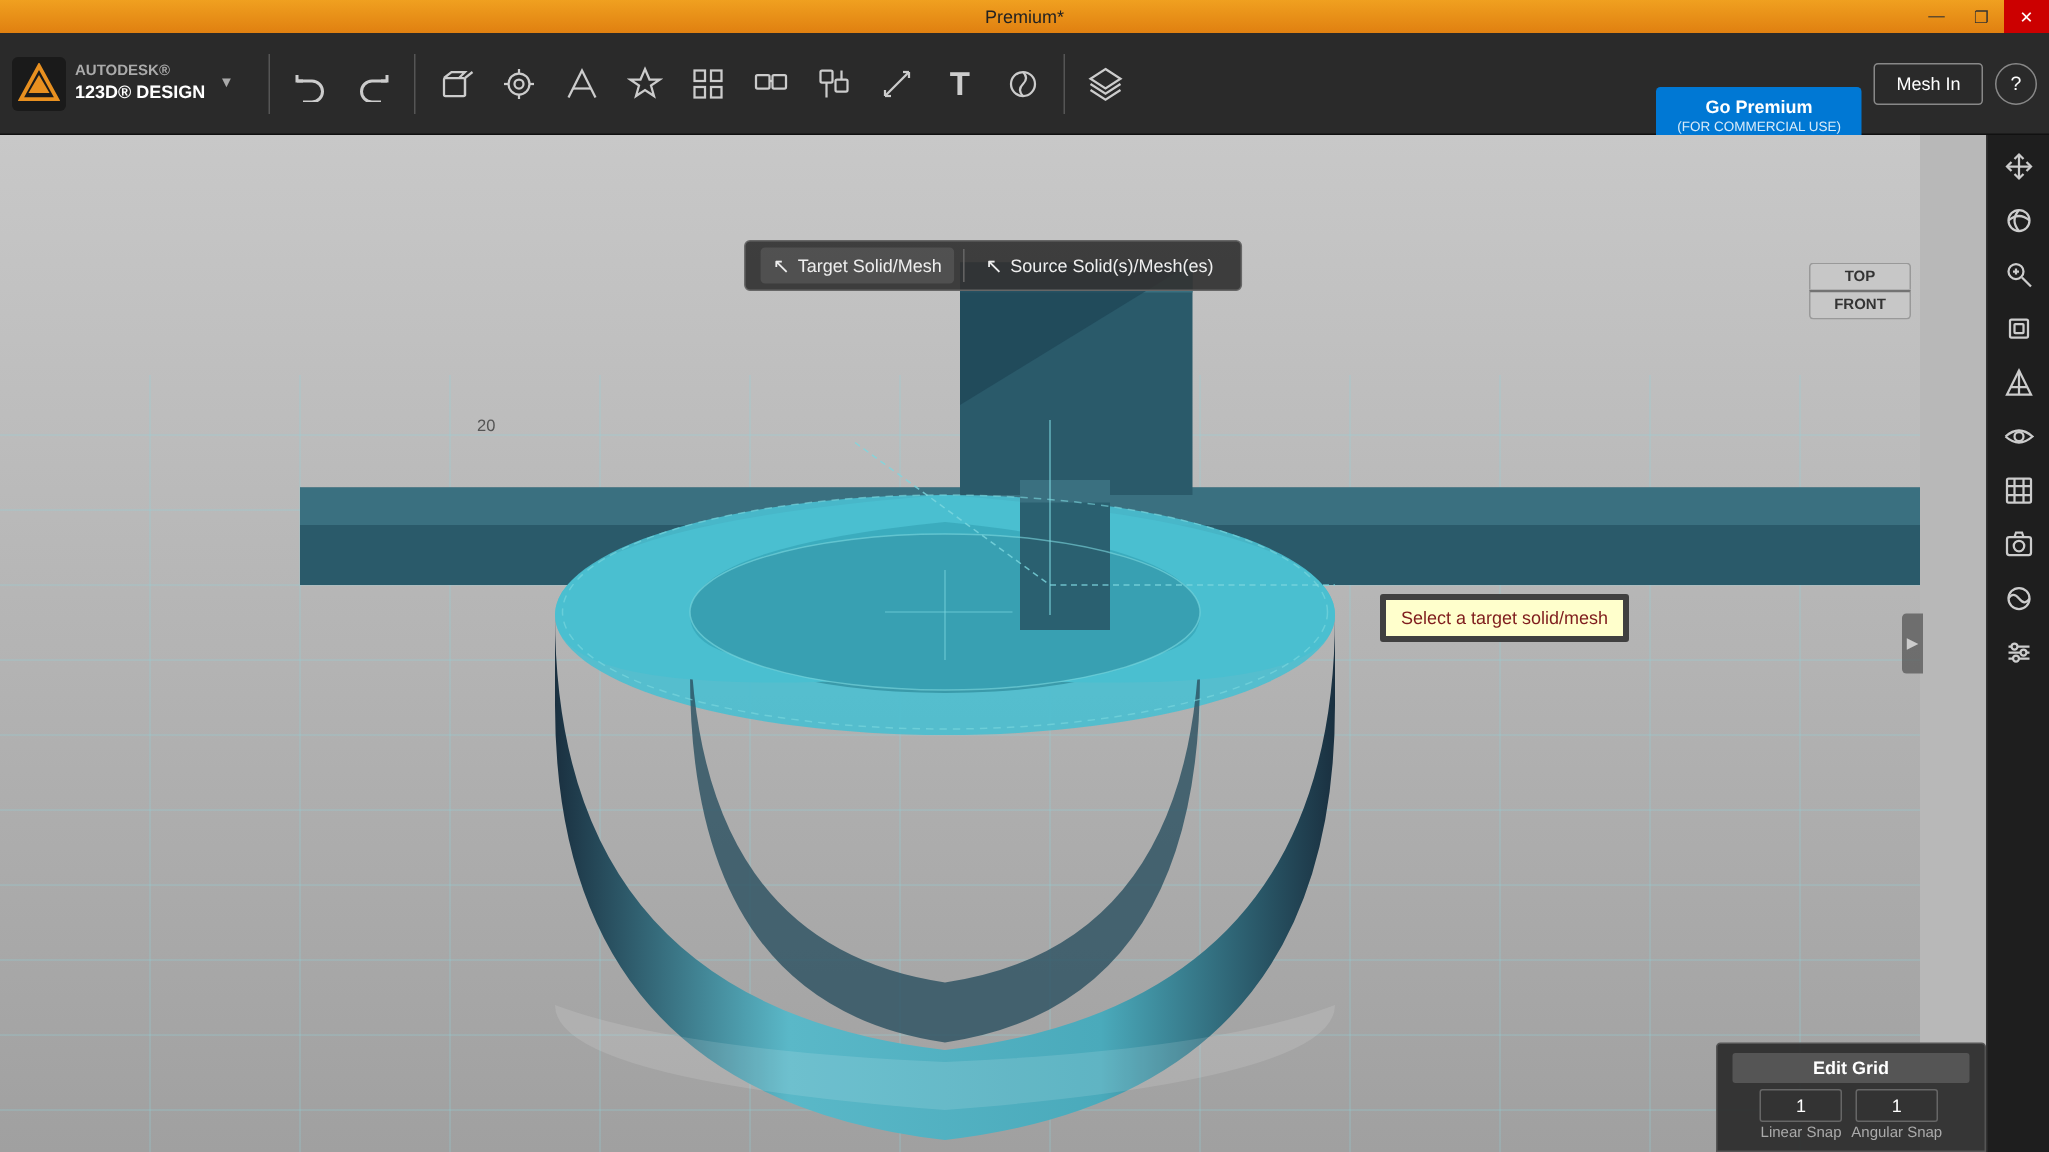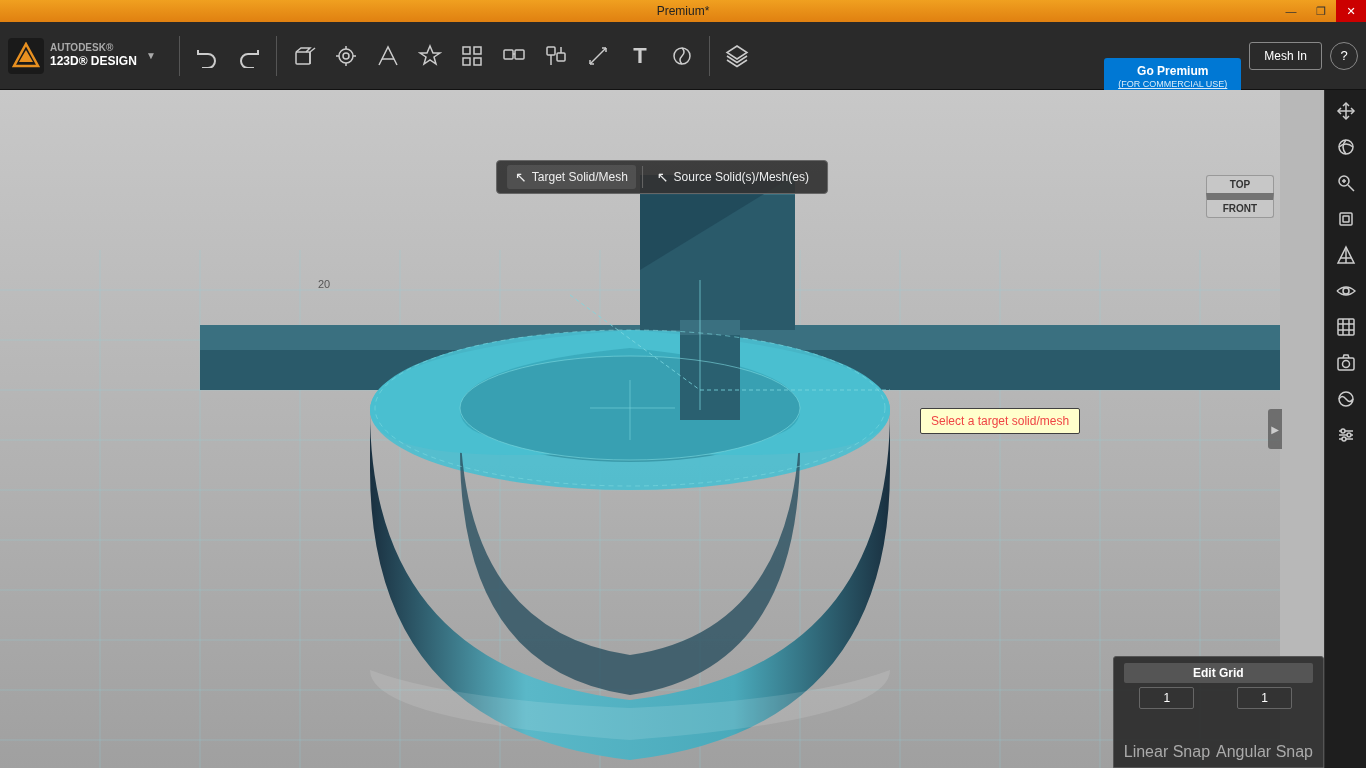--- a/index.html
+++ b/index.html
@@ -124,21 +124,21 @@
       border: none;
       padding: 6px 14px;
       border-radius: 3px;
       cursor: pointer;
       font-size: 12px;
       font-weight: bold;
       text-align: center;
       line-height: 1.3;
       margin-top: 44px;
     }
-    #go-premium-btn .sub { font-size: 9px; font-weight: normal; opacity: 0.85; text-decoration: underline; }
+    #go-premium-btn .sub { font-size: 9px; font-weight: normal; opacity: 0.85; }
     #sign-in-btn {
       background: transparent;
       color: white;
       border: 1px solid #888;
       padding: 6px 14px;
       border-radius: 3px;
       cursor: pointer;
       font-size: 12px;
     }
     #help-btn {
@@ -212,27 +212,27 @@
       height: 22px;
       background: #666;
     }
     .cursor-icon {
       font-size: 14px;
     }
 
     
     #tooltip {
       position: absolute;
-      top: 318px;
+      top: 306px;
       left: 920px;
       background: #ffffcc;
-      border: 1px solid #404040;
+      border: 4px solid #404040;
       padding: 5px 10px;
       font-size: 12px;
-      color: #ef4444;
+      color: #7f1d1d;
       border-radius: 2px;
       z-index: 200;
       white-space: nowrap;
     }
 
     
     #right-panel {
       width: 42px;
       background: #1e1e1e;
       display: flex;
@@ -259,21 +259,21 @@
       border: 1px solid #999;
       color: #333;
       font-size: 10px;
       font-weight: bold;
       cursor: pointer;
       text-align: center;
       width: 68px;
       padding: 3px 2px;
     }
     .view-cube-btn.top { border-bottom: none; border-radius: 3px 3px 0 0; }
-    .view-cube-btn.front { border-top: 7px solid #737373; border-radius: 0 0 3px 3px; }
+    .view-cube-btn.front { border-top: 2px solid #737373; border-radius: 0 0 3px 3px; }
 
     .right-panel-btn {
       width: 34px;
       height: 34px;
       background: transparent;
       border: none;
       border-radius: 3px;
       display: flex;
       align-items: center;
       justify-content: center;
@@ -324,22 +324,21 @@
       height: 22px;
       background: #333;
       border: 1px solid #666;
       color: white;
       font-size: 12px;
       text-align: center;
       border-radius: 2px;
     }
     .snap-label {
       color: #aaa;
-      font-size: 16px;
-      margin-top: 32px;
+      font-size: 10px;
     }
 
     
     #ruler-num {
       position: absolute;
       top: 188px;
       left: 318px;
       color: #555;
       font-size: 11px;
     }

